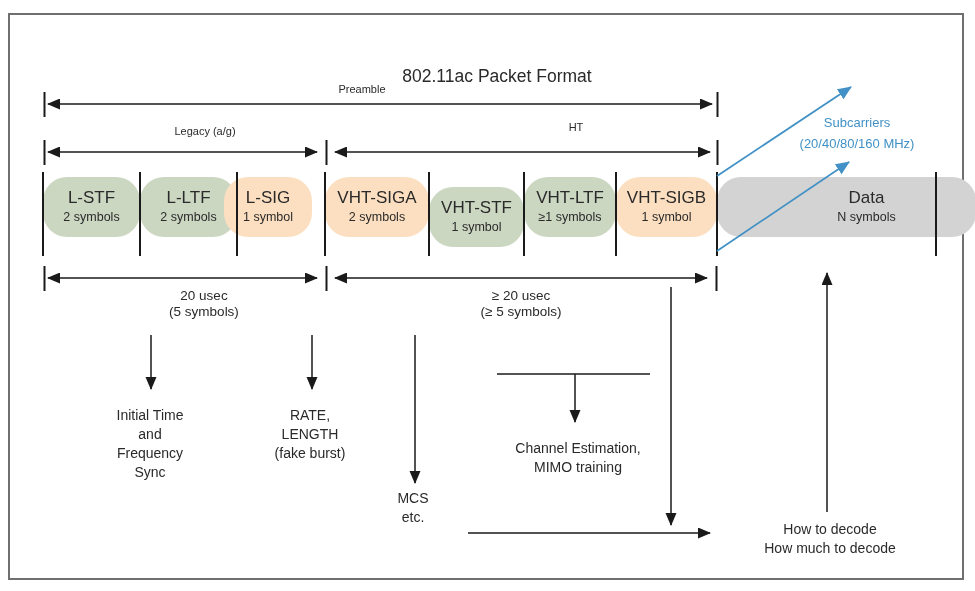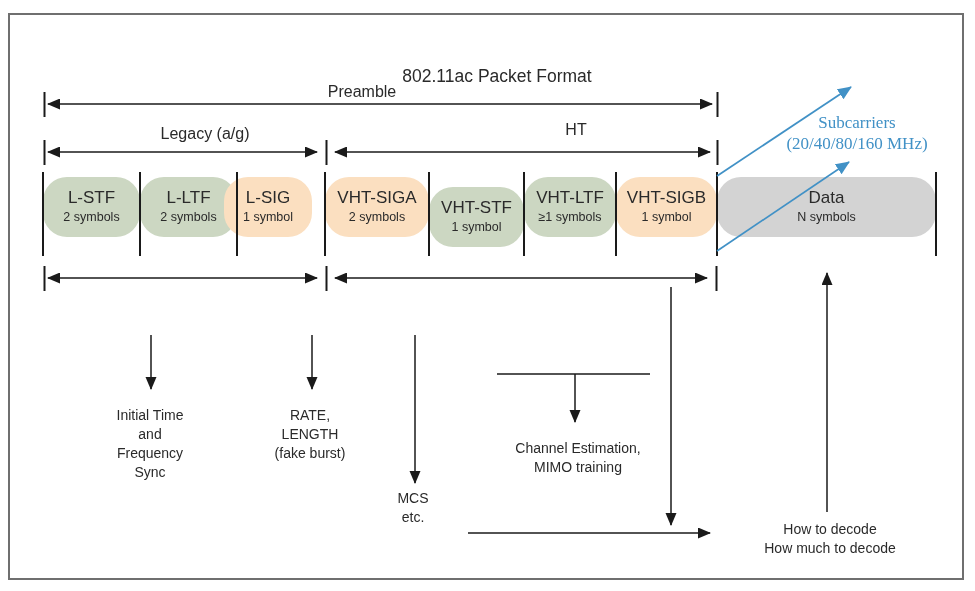--- a/index.html
+++ b/index.html
@@ -20,24 +20,24 @@
   }
   .seg .nm{font-size:17px; white-space:nowrap;}
   .seg .sb{font-size:12.5px; margin-top:3px; white-space:nowrap;}
   .f-green{background:var(--c-green,#ccd7c2);}
   .f-orange{background:var(--c-orange,#fbdfc0);}
   .f-gray{background:var(--c-gray,#d3d3d3);}
   .dvd{position:absolute; top:172px; height:84px; width:2px; background:var(--c-line,#1a1a1a);}
   
   .lbl{position:absolute; text-align:center; white-space:nowrap;}
   .title{font-size:17.5px;margin-top:32px;}
-  .span-lbl{font-size:16px;}
+  .span-lbl{font-size:11px;}
   .dur-lbl{font-size:13.5px; line-height:16px;}
   .ann{font-size:14px; line-height:19px;}
-  .blue-lbl{font-size:17px; line-height:21px; color:var(--c-blue,#4191c6);font-family:Liberation Serif, serif;}
+  .blue-lbl{font-size:13px; line-height:21px; color:var(--c-blue,#4191c6);}
   
   #arrows{position:absolute; left:0; top:0; pointer-events:none;}
   .ln{stroke:var(--c-line,#1a1a1a); stroke-width:1.5; fill:none;}
   .tick{stroke:var(--c-line,#1a1a1a); stroke-width:2;}
   .bln{stroke:var(--c-blue,#4191c6); stroke-width:1.7; fill:none;}
   .mk{fill:var(--c-line,#1a1a1a);}
   .mkb{fill:var(--c-blue,#4191c6);}
 </style>
 </head>
 <body>
@@ -72,40 +72,48 @@
     <div class="sb">1 symbol</div>
   </div>
   <div class="seg f-green" style="left:524px; width:92px;text-align:right;">
     <div class="nm">VHT-LTF</div>
     <div class="sb">≥1 symbols</div>
   </div>
   <div class="seg f-orange" style="left:616px; width:101px;">
     <div class="nm">VHT-SIGB</div>
     <div class="sb">1 symbol</div>
   </div>
-  <div class="seg f-gray" style="left:717px; width:219px;">
+  <div class="seg f-gray" style="left:717px; width:219px;padding-left:40px;">
     <div class="nm">Data</div>
     <div class="sb">N symbols</div>
   </div>
 
   <div class="dvd" style="left:42px;"></div>
   <div class="dvd" style="left:139px;"></div>
   <div class="dvd" style="left:236px;"></div>
   <div class="dvd" style="left:324px;"></div>
   <div class="dvd" style="left:428px;"></div>
   <div class="dvd" style="left:523px;"></div>
   <div class="dvd" style="left:615px;"></div>
   <div class="dvd" style="left:716px;"></div>
   <div class="dvd" style="left:935px;"></div>
 
   <div class="lbl blue-lbl" style="left:747px; top:112px; width:220px;">
     <div>Subcarriers</div>
     <div>(20/40/80/160 MHz)</div>
   </div>
 
+  <div class="lbl dur-lbl" style="left:144px; top:288px; width:120px;">
+    <div>20 usec</div>
+    <div>(5 symbols)</div>
+  </div>
+  <div class="lbl dur-lbl" style="left:461px; top:288px; width:120px;">
+    <div>≥ 20 usec</div>
+    <div>(≥ 5 symbols)</div>
+  </div>
 
   <div class="lbl ann" style="left:90px; top:406px; width:120px;">
     <div>Initial Time</div>
     <div>and</div>
     <div>Frequency</div>
     <div>Sync</div>
   </div>
   <div class="lbl ann" style="left:250px; top:406px; width:120px;">
     <div>RATE,</div>
     <div>LENGTH</div>

